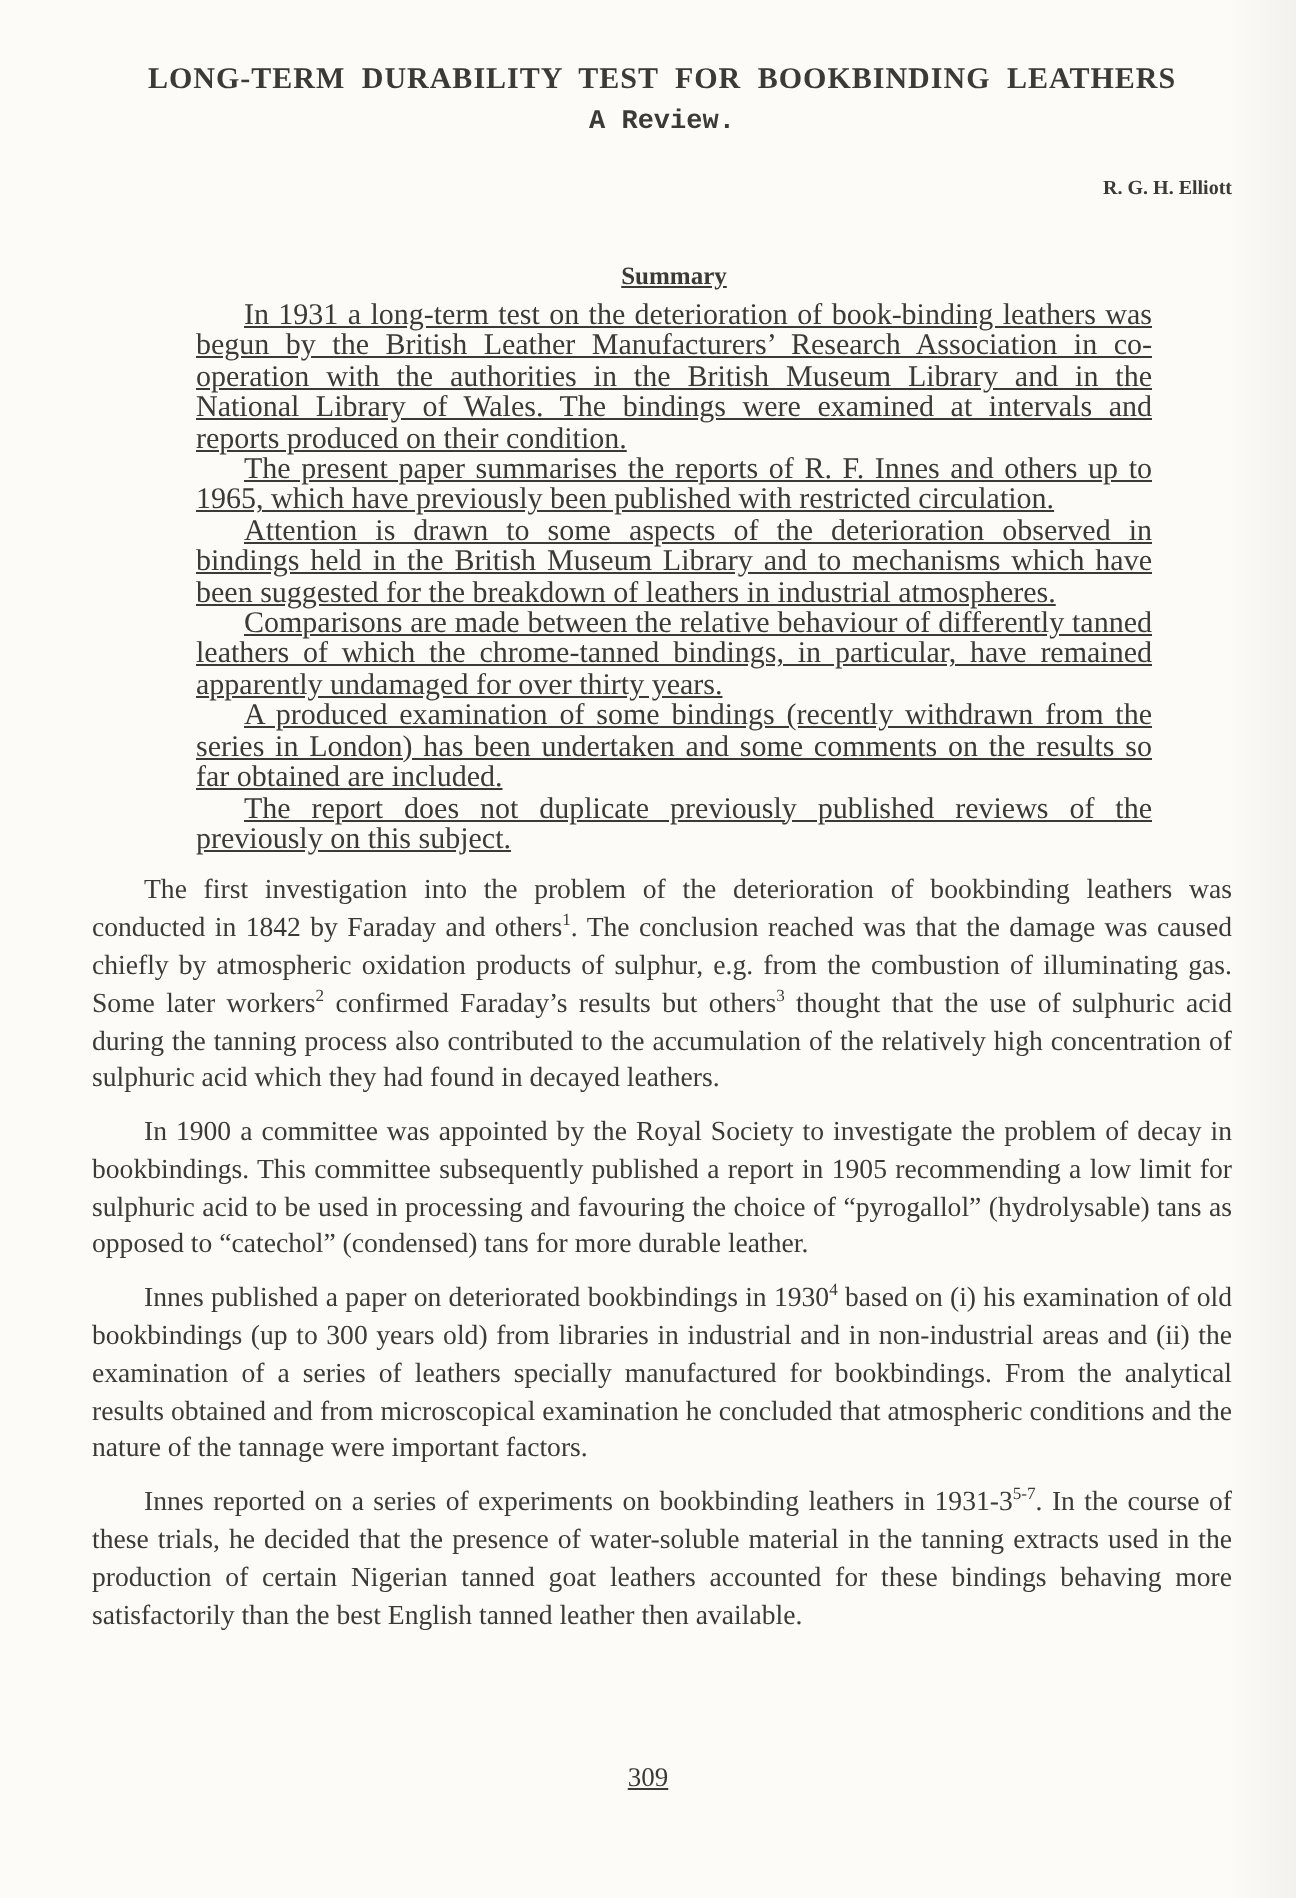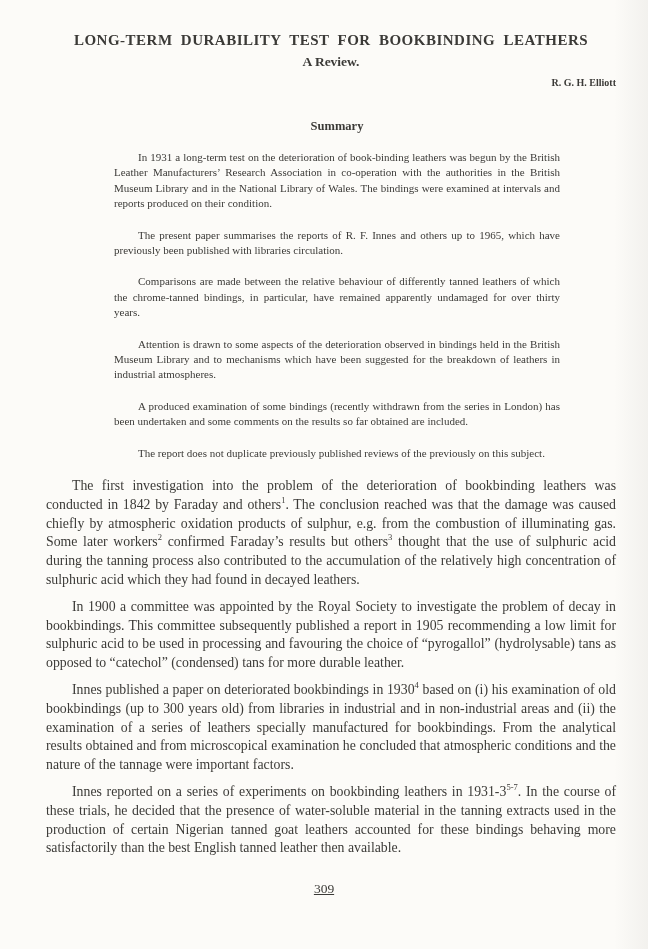--- a/index.html
+++ b/index.html
@@ -34,46 +34,48 @@
     text-align: center;
     letter-spacing: 0.5px;
     word-spacing: 4px;
     margin: 0;
     line-height: 20px;
   }
   .subtitle {
     font-size: 13.5px;
     font-weight: bold;
     text-align: center;
-    margin: 3px 0 4px 0;
+    margin: 3px 0 16px 0;
     line-height: 17px;
+    font-family: Liberation Mono, monospace;
   }
   .author {
     font-size: 10px;
     font-weight: bold;
     text-align: right;
     margin: 1px 0 0 0;
     line-height: 18px;
   }
   .summary {
     margin: 27px 40px 0 52px;
+    text-decoration: underline;
   }
   .summary-heading {
     font-size: 12.5px;
     font-weight: bold;
     text-align: center;
     margin: 0 0 5px 0;
     line-height: 15px;
   }
   .sum-p {
-    font-size: 11px;
+    font-size: 15px;
     line-height: 15.4px;
     text-align: justify;
     text-indent: 24px;
-    margin: 16px;
+    margin: 0;
   }
   .body-section {
     margin-top: 4px;
   }
   .body-p {
     font-size: 13.8px;
     line-height: 18.8px;
     text-align: justify;
     text-indent: 26px;
     margin: 8px 0 0 0;
@@ -98,23 +100,23 @@
 
 <div class="page" style="background: rgb(252, 251, 248); color: rgb(59, 58, 55);">
   <h1 class="title">LONG-TERM DURABILITY TEST FOR BOOKBINDING LEATHERS</h1>
   <h2 class="subtitle">A Review.</h2>
   <h3 class="author">R. G. H. Elliott</h3>
 
   <div class="summary">
     <div class="summary-heading">Summary</div>
     <div>
         <p class="sum-p">In 1931 a long-term test on the deterioration of book-binding leathers was begun by the British Leather Manufacturers’ Research Association in co-operation with the authorities in the British Museum Library and in the National Library of Wales. The bindings were examined at intervals and reports produced on their condition.</p>
-        <p class="sum-p">The present paper summarises the reports of R. F. Innes and others up to 1965, which have previously been published with libraries circulation.</p>
+        <p class="sum-p">The present paper summarises the reports of R. F. Innes and others up to 1965, which have previously been published with restricted circulation.</p>
+        <p class="sum-p">Attention is drawn to some aspects of the deterioration observed in bindings held in the British Museum Library and to mechanisms which have been suggested for the breakdown of leathers in industrial atmospheres.</p>
         <p class="sum-p">Comparisons are made between the relative behaviour of differently tanned leathers of which the chrome-tanned bindings, in particular, have remained apparently undamaged for over thirty years.</p>
-        <p class="sum-p">Attention is drawn to some aspects of the deterioration observed in bindings held in the British Museum Library and to mechanisms which have been suggested for the breakdown of leathers in industrial atmospheres.</p>
         <p class="sum-p">A produced examination of some bindings (recently withdrawn from the series in London) has been undertaken and some comments on the results so far obtained are included.</p>
         <p class="sum-p">The report does not duplicate previously published reviews of the previously on this subject.</p>
       </div>
   </div>
 
   <div class="body-section">
       <p class="body-p"><span>The first investigation into the problem of the deterioration of bookbinding leathers was conducted in 1842 by Faraday and others</span><sup>1</sup><span>. The conclusion reached was that the damage was caused chiefly by atmospheric oxidation products of sulphur, e.g. from the combustion of illuminating gas. Some later workers</span><sup>2</sup><span> confirmed Faraday’s results but others</span><sup>3</sup><span> thought that the use of sulphuric acid during the tanning process also contributed to the accumulation of the relatively high concentration of sulphuric acid which they had found in decayed leathers.</span></p>
       <p class="body-p"><span>In 1900 a committee was appointed by the Royal Society to investigate the problem of decay in bookbindings. This committee subsequently published a report in 1905 recommending a low limit for sulphuric acid to be used in processing and favouring the choice of “pyrogallol” (hydrolysable) tans as opposed to “catechol” (condensed) tans for more durable leather.</span></p>
       <p class="body-p"><span>Innes published a paper on deteriorated bookbindings in 1930</span><sup>4</sup><span> based on (i) his examination of old bookbindings (up to 300 years old) from libraries in industrial and in non-industrial areas and (ii) the examination of a series of leathers specially manufactured for bookbindings. From the analytical results obtained and from microscopical examination he concluded that atmospheric conditions and the nature of the tannage were important factors.</span></p>
       <p class="body-p"><span>Innes reported on a series of experiments on bookbinding leathers in 1931-3</span><sup>5-7</sup><span>. In the course of these trials, he decided that the presence of water-soluble material in the tanning extracts used in the production of certain Nigerian tanned goat leathers accounted for these bindings behaving more satisfactorily than the best English tanned leather then available.</span></p>

